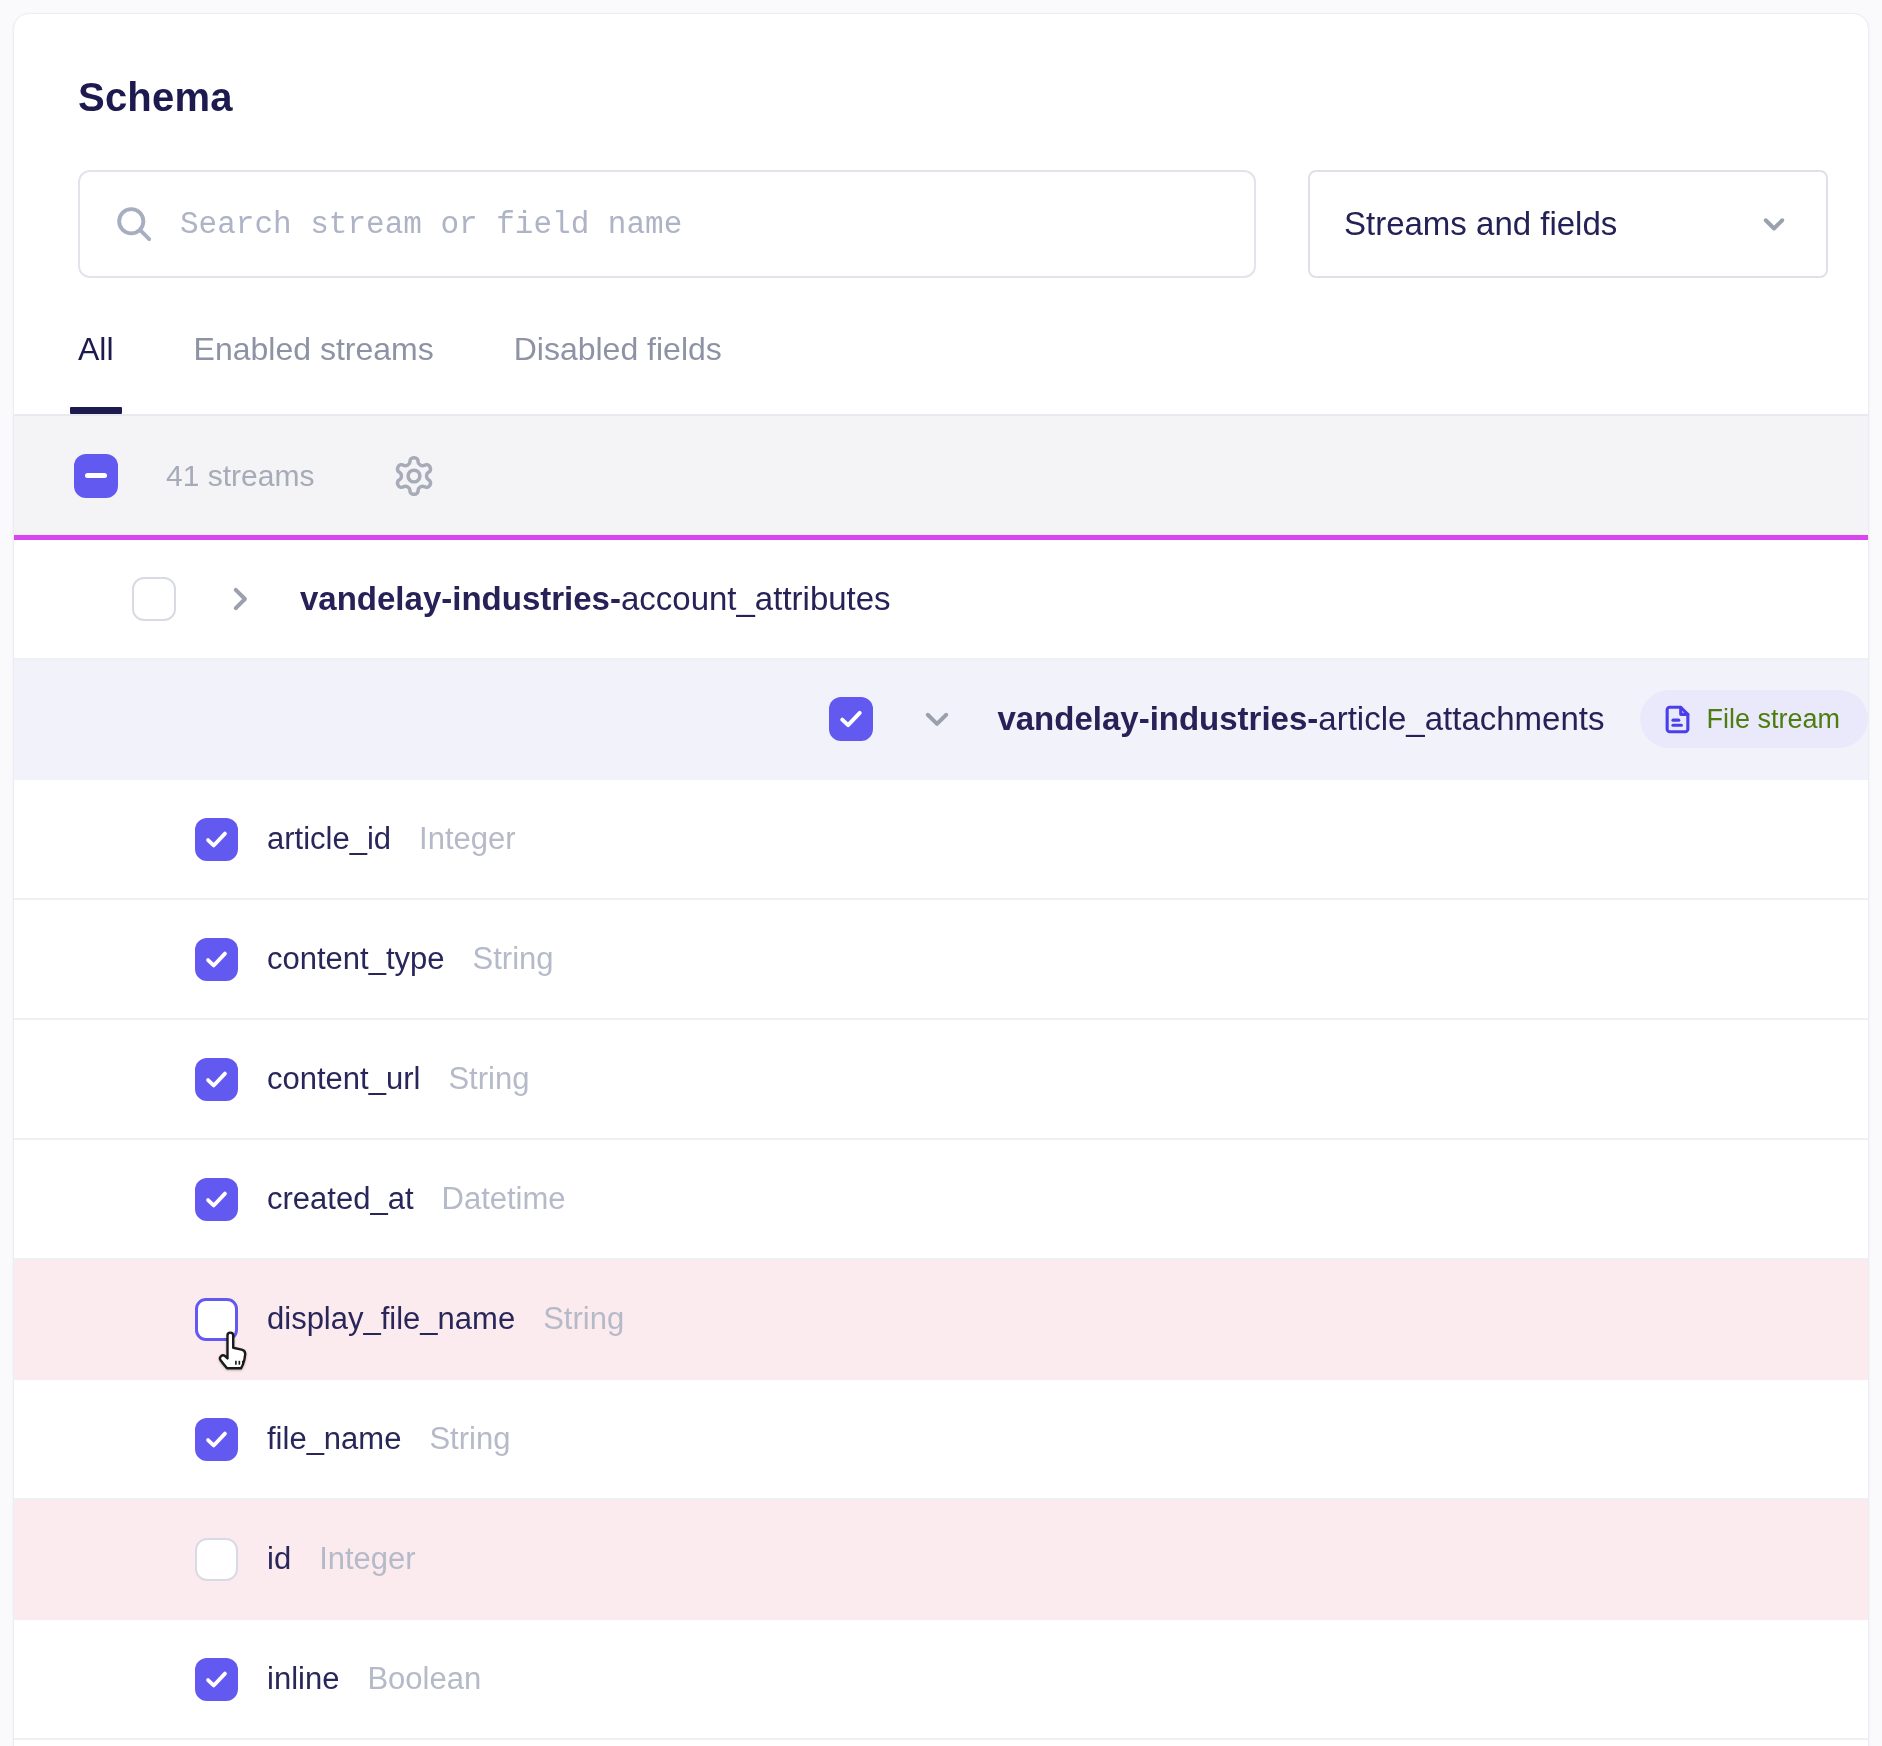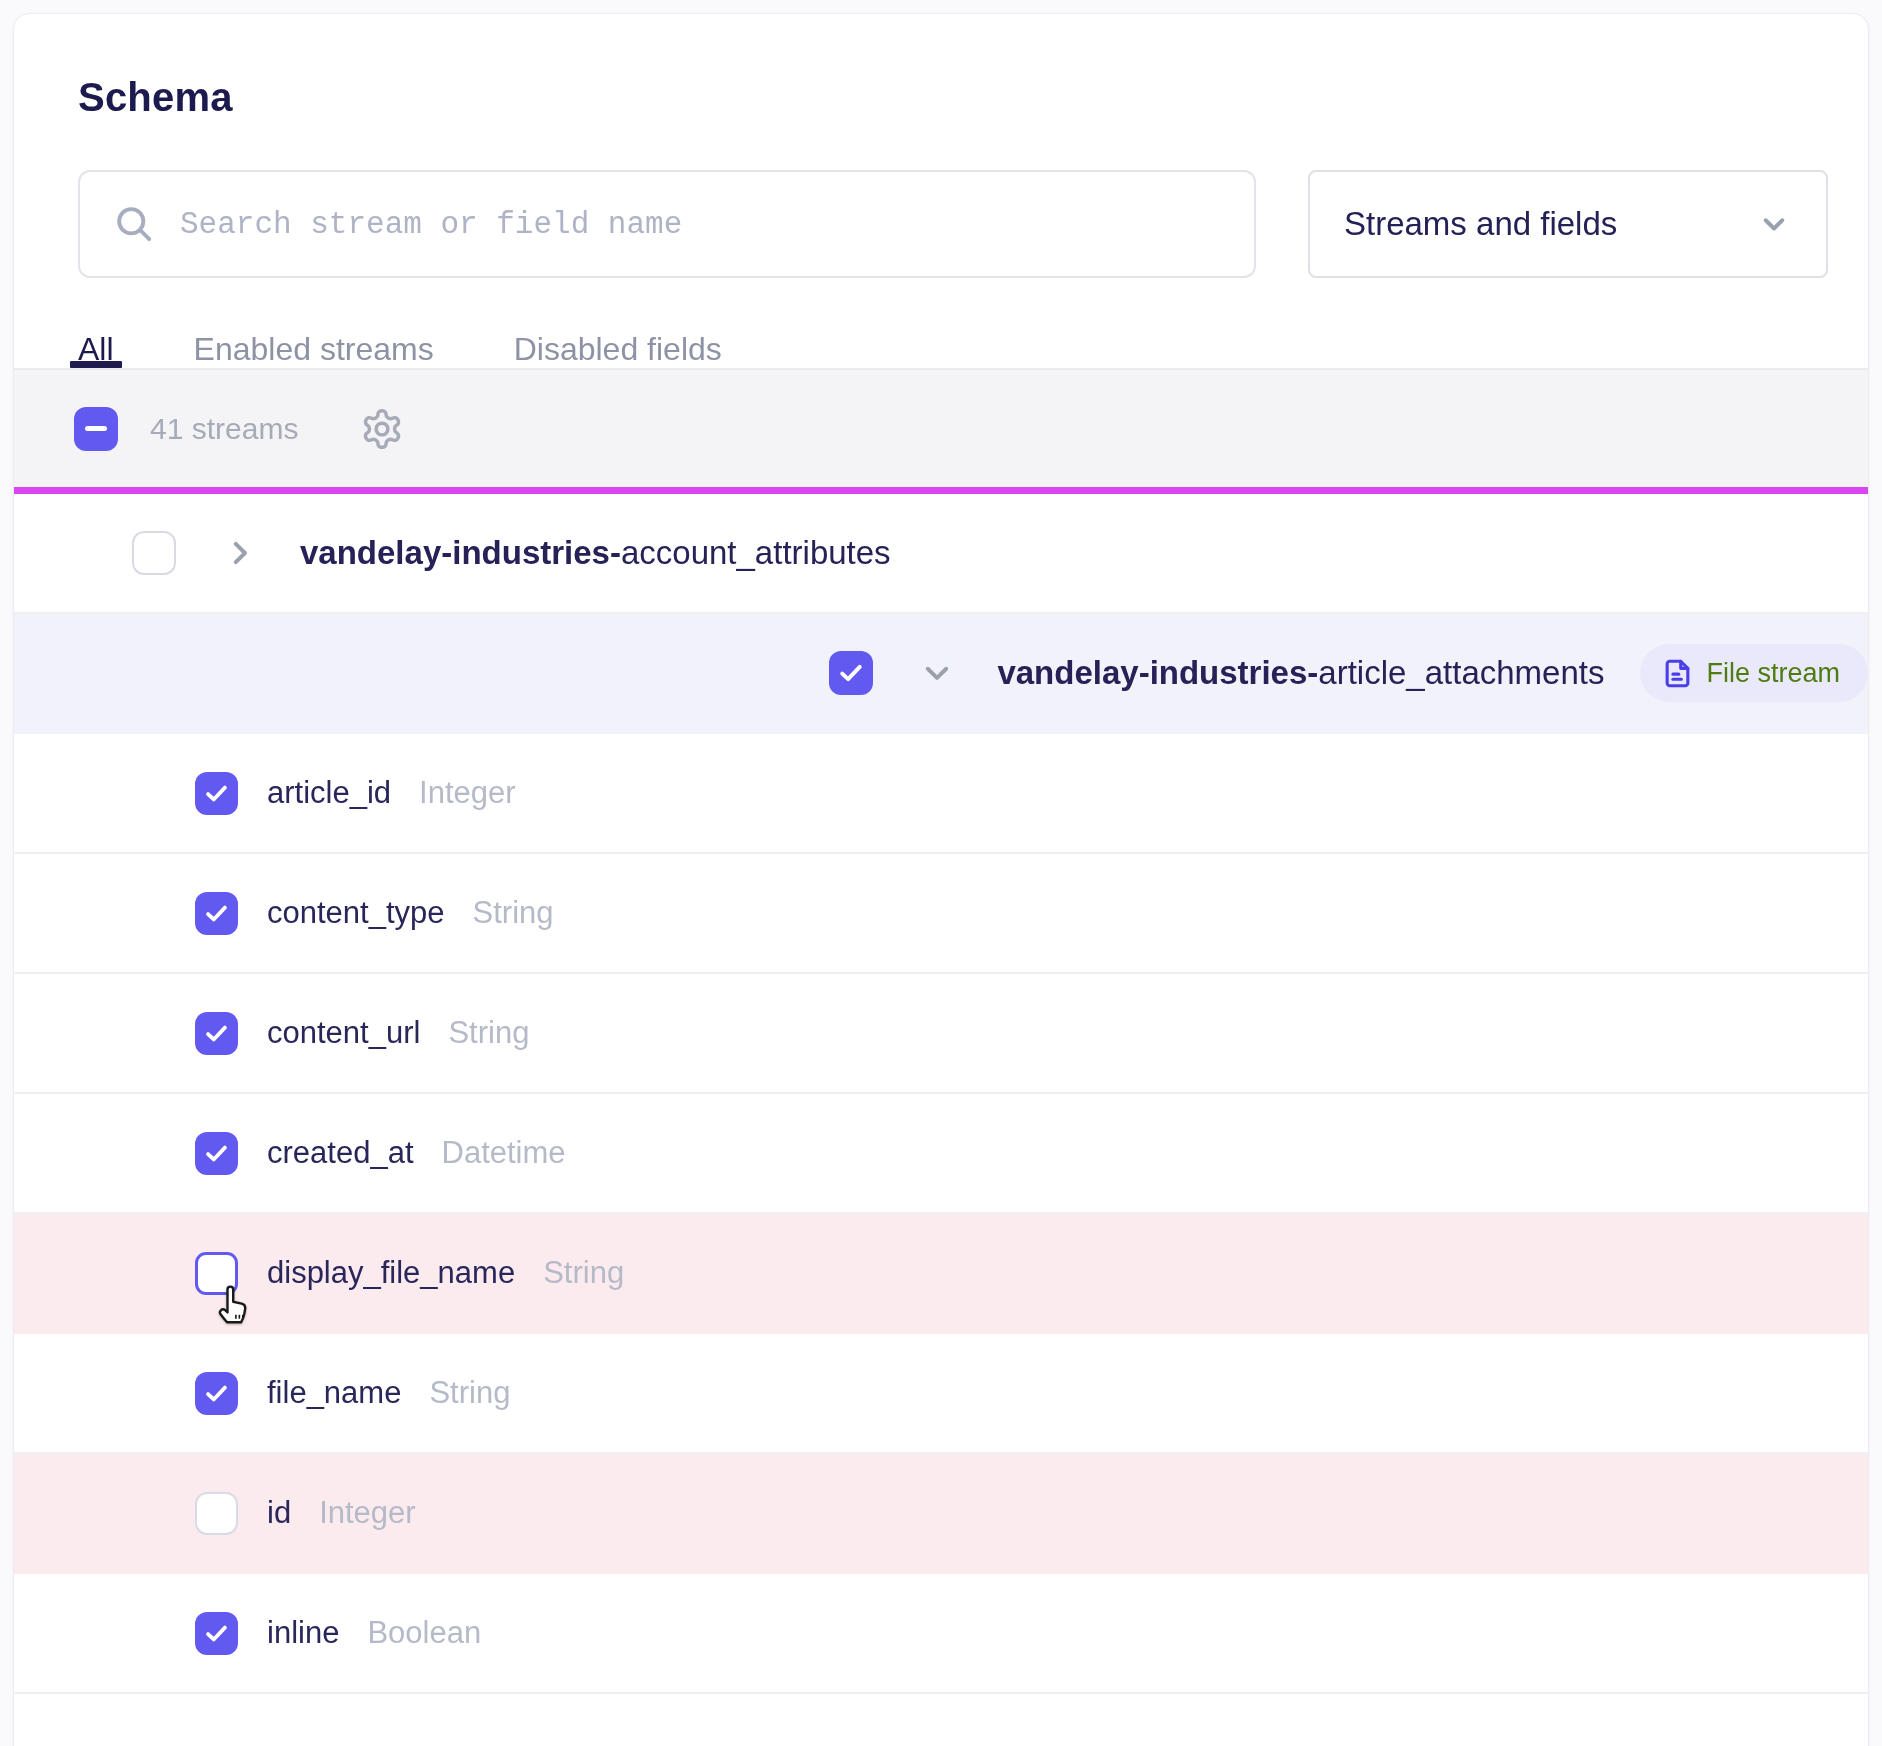--- a/index.html
+++ b/index.html
@@ -46,32 +46,32 @@
     padding: 0 34px 0 34px; background: #fff; cursor: pointer;
   }
   .dropdown-label { font-size: 33px; color: #242157; }
   .tab-bar {
     margin-top: 52px; padding-left: 64px;
     display: flex; gap: 80px; align-items: flex-start;
     border-bottom: 2px solid #e9eaef;
   }
   .tab {
     font-size: 32px; color: #8d93a5; line-height: 38px;
-    position: relative; cursor: pointer;
+    padding-bottom: 46px; position: relative; cursor: pointer;
     white-space: nowrap;
   }
   .tab.active { color: #1d1b4e; }
   .tab.active::after {
     content: ""; position: absolute; left: -8px; right: -8px; bottom: 0;
     height: 7px; background: #1d1b4e; border-radius: 1px;
   }
   .stream-header {
     height: 124px; background: #f4f4f7;
-    border-bottom: 7px solid #d946ef;
-    display: flex; align-items: center; padding-left: 60px;
+    border-bottom: 5px solid #d946ef;
+    display: flex; align-items: center; padding-left: 60px; gap: 16px;
   }
   .count-label { margin-left: 32px; font-size: 30px; color: #a7abb8; }
   .gear { margin-left: 62px; display: flex; cursor: pointer; }
 
   
   .cb {
     width: 44px; height: 44px; border-radius: 12px; flex: 0 0 auto;
     display: flex; align-items: center; justify-content: center;
     background: #fff; border: 2.5px solid #d9dbe4; cursor: pointer;
   }

